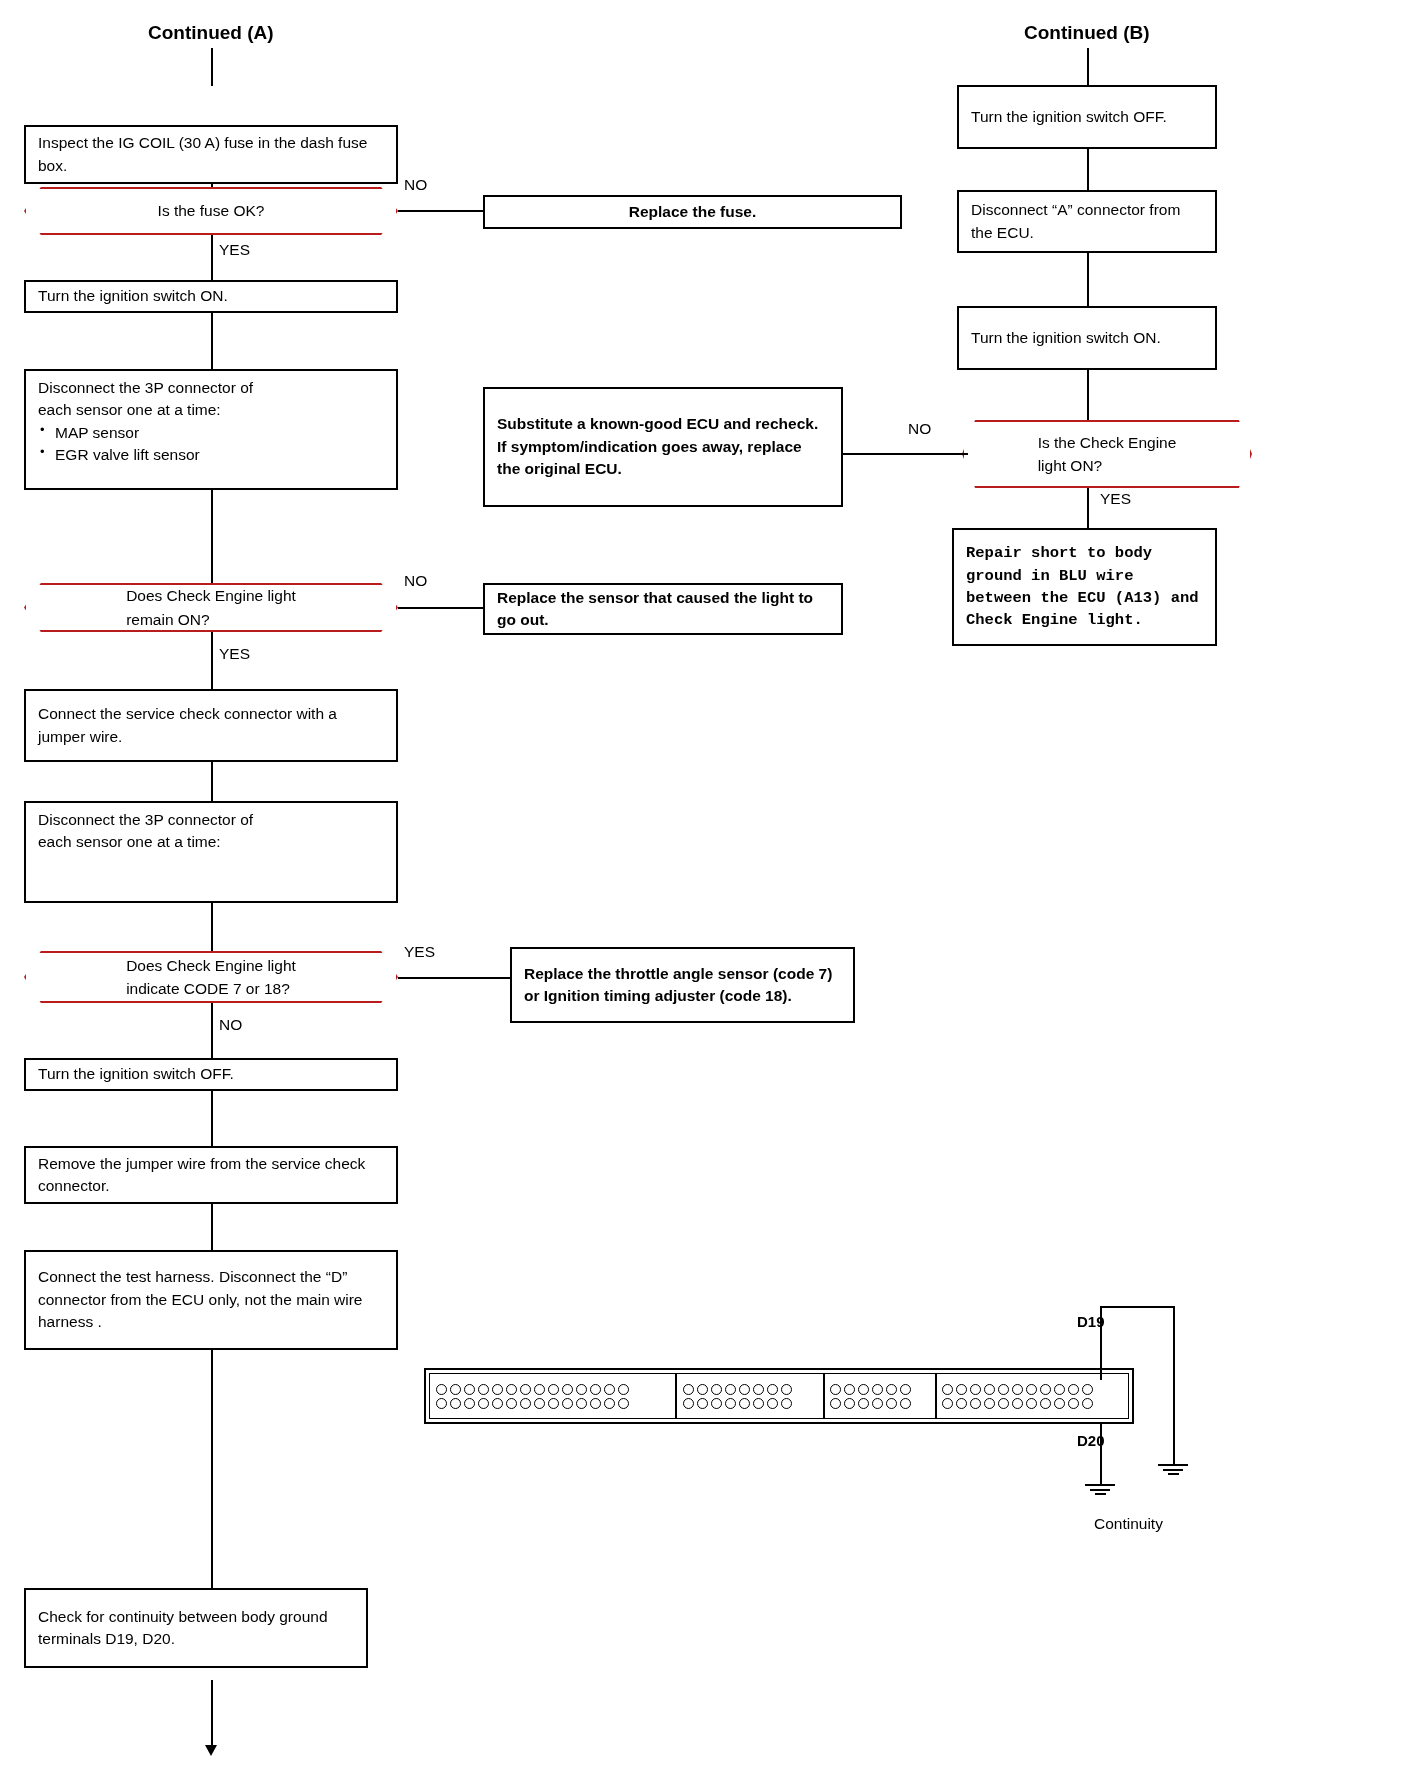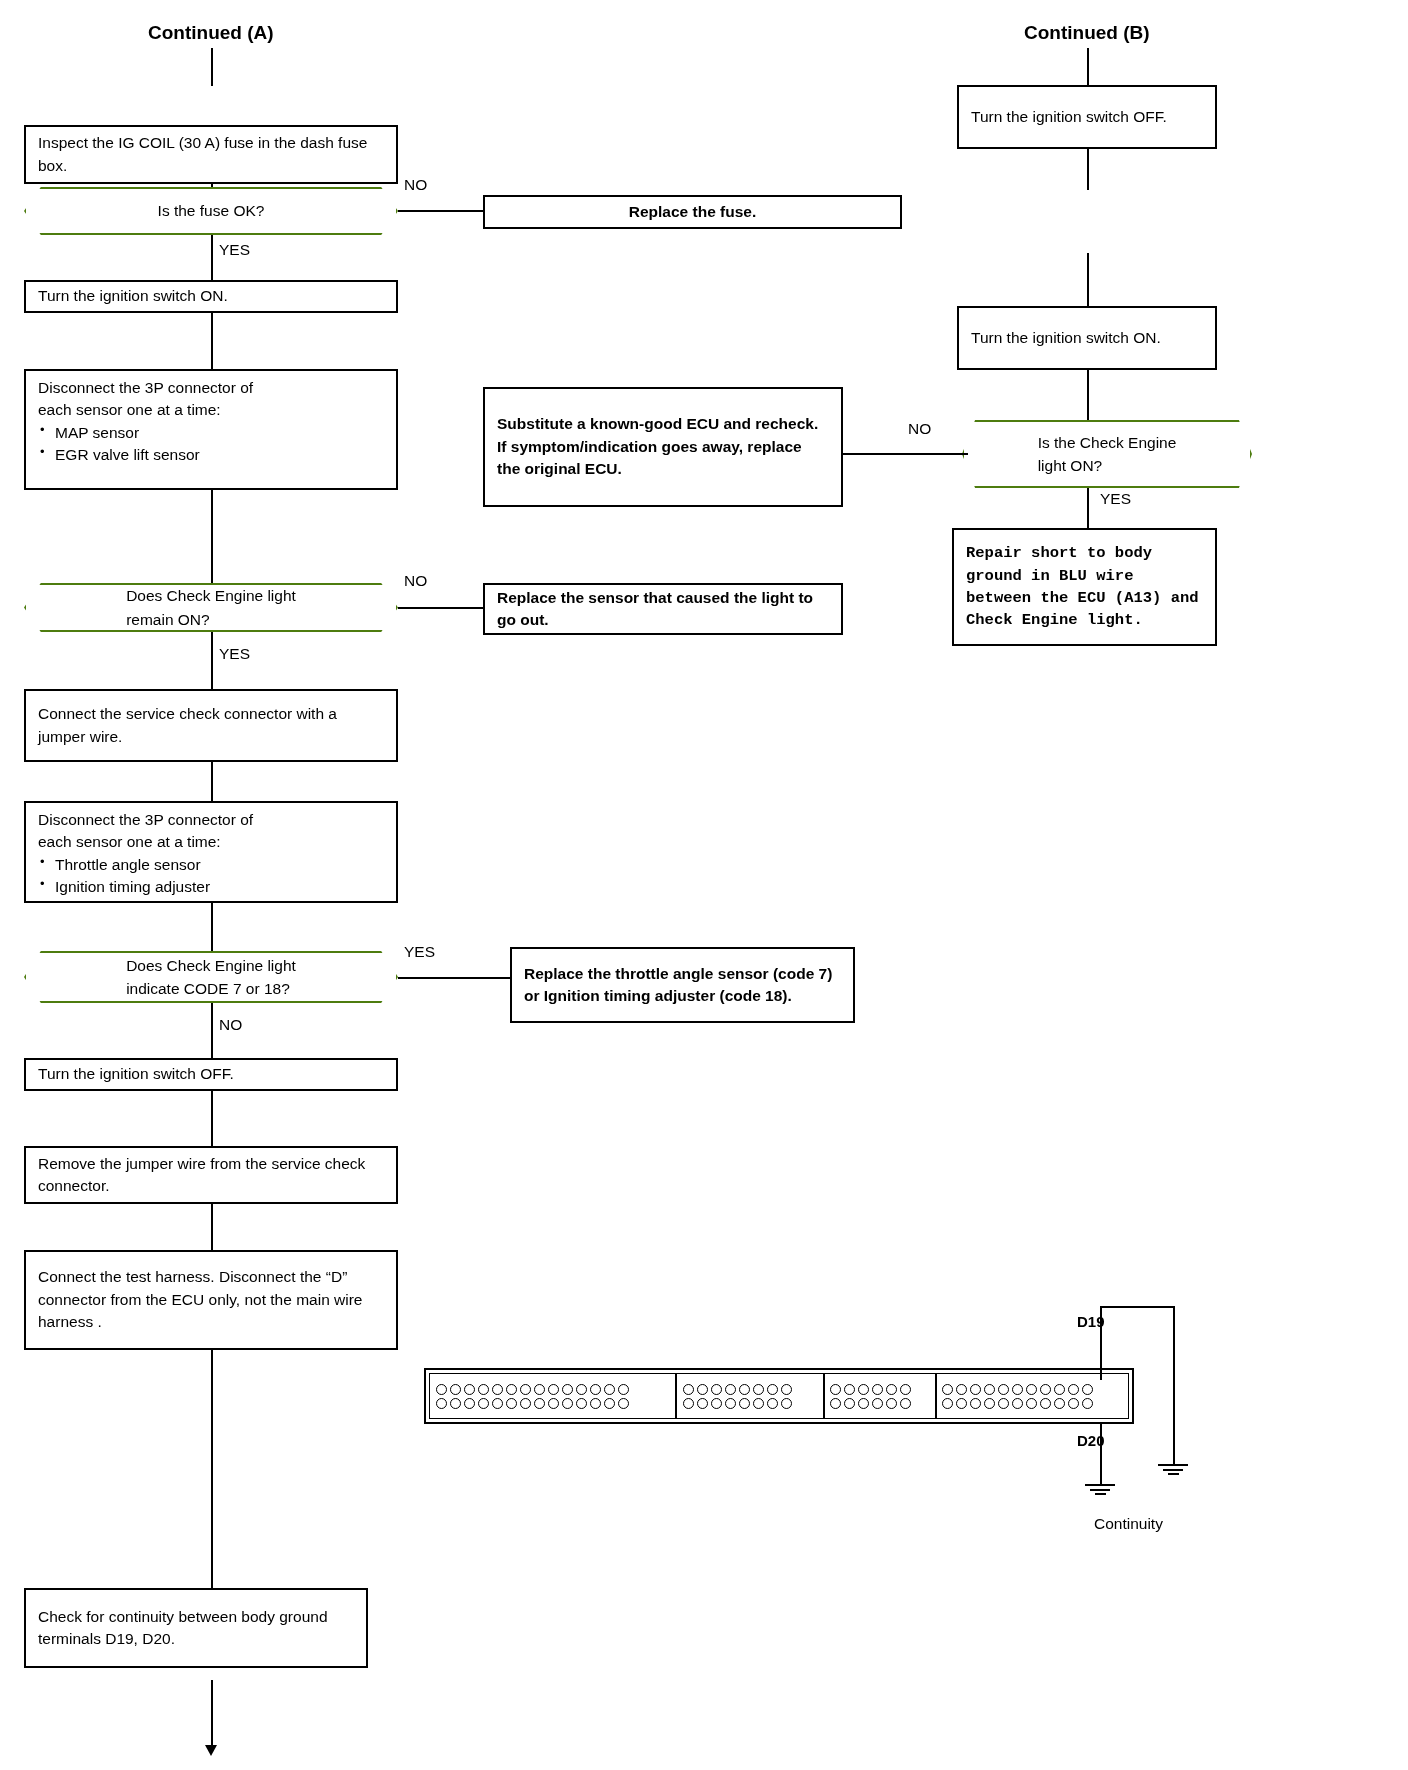--- a/index.html
+++ b/index.html
@@ -8,21 +8,21 @@
   .stage{position:absolute;left:0;top:0;width:1408px;height:1770px;}
 
   
   .box{position:absolute;border:2px solid #000;background:#fff;
        box-sizing:border-box;display:flex;align-items:center;}
   .box .txt{padding:6px 12px;font-size:15.5px;line-height:1.45;width:100%;}
   .bold .txt{font-weight:bold;}
 
   .hex{position:absolute;background:#fff;box-sizing:border-box;
        display:flex;align-items:center;justify-content:center;
-       border:2px solid #4d7c0f;
+       border:2px solid #b91c1c;
        clip-path:polygon(0% 50%, 4.5% 0%, 95.5% 0%, 100% 50%, 95.5% 100%, 4.5% 100%);}
   .hex .txt{font-size:15.5px;line-height:1.5;text-align:left;padding:0 36px;}
 
   
   .vline{position:absolute;width:2px;background:#000;}
   .hline{position:absolute;height:2px;background:#000;}
   .arrow{position:absolute;width:0;height:0;
          border-left:6px solid transparent;border-right:6px solid transparent;
          border-top:11px solid #000;}
 
@@ -115,24 +115,20 @@
   </div>
 
   <div class="box" style="left:24px;top:689px;width:374px;height:73px;">
     <div class="txt just">Connect the service check connector with a jumper wire.</div>
   </div>
 
   <div class="box" style="left:24px;top:801px;width:374px;height:102px;align-items:flex-start;">
     <div class="txt">
       <div>Disconnect the 3P connector of</div>
       <div>each sensor one at a time:</div>
-      <ul class="bul">
-        <li>Throttle angle sensor</li>
-        <li>Ignition timing adjuster</li>
-      </ul>
     </div>
   </div>
 
   <div class="hex" style="left:24px;top:951px;width:374px;height:52px;">
     <div class="txt">
       <div>Does Check Engine light</div>
       <div>indicate CODE 7 or 18?</div>
     </div>
   </div>
   <div class="hline" style="left:398px;top:977px;width:112px;"></div>
@@ -164,20 +160,23 @@
   <div class="vline" style="left:211px;top:1680px;height:68px;"></div>
   <div class="arrow" style="left:205px;top:1745px;"></div>
 
   <div class="vline" style="left:1087px;top:48px;height:37px;"></div>
 
   <div class="box" style="left:957px;top:85px;width:260px;height:64px;">
     <div class="txt just">Turn the ignition switch OFF.</div>
   </div>
   <div class="vline" style="left:1087px;top:149px;height:41px;"></div>
 
+  <div class="box" style="left:957px;top:190px;width:260px;height:63px;">
+    <div class="txt just">Disconnect “A” connector from the ECU.</div>
+  </div>
   <div class="vline" style="left:1087px;top:253px;height:53px;"></div>
 
   <div class="box" style="left:957px;top:306px;width:260px;height:64px;">
     <div class="txt just">Turn the ignition switch ON.</div>
   </div>
   <div class="vline" style="left:1087px;top:370px;height:50px;"></div>
 
   <div class="hex" style="left:962px;top:420px;width:290px;height:68px;">
     <div class="txt" style="padding:0 28px;">
       <div>Is the Check Engine</div>

